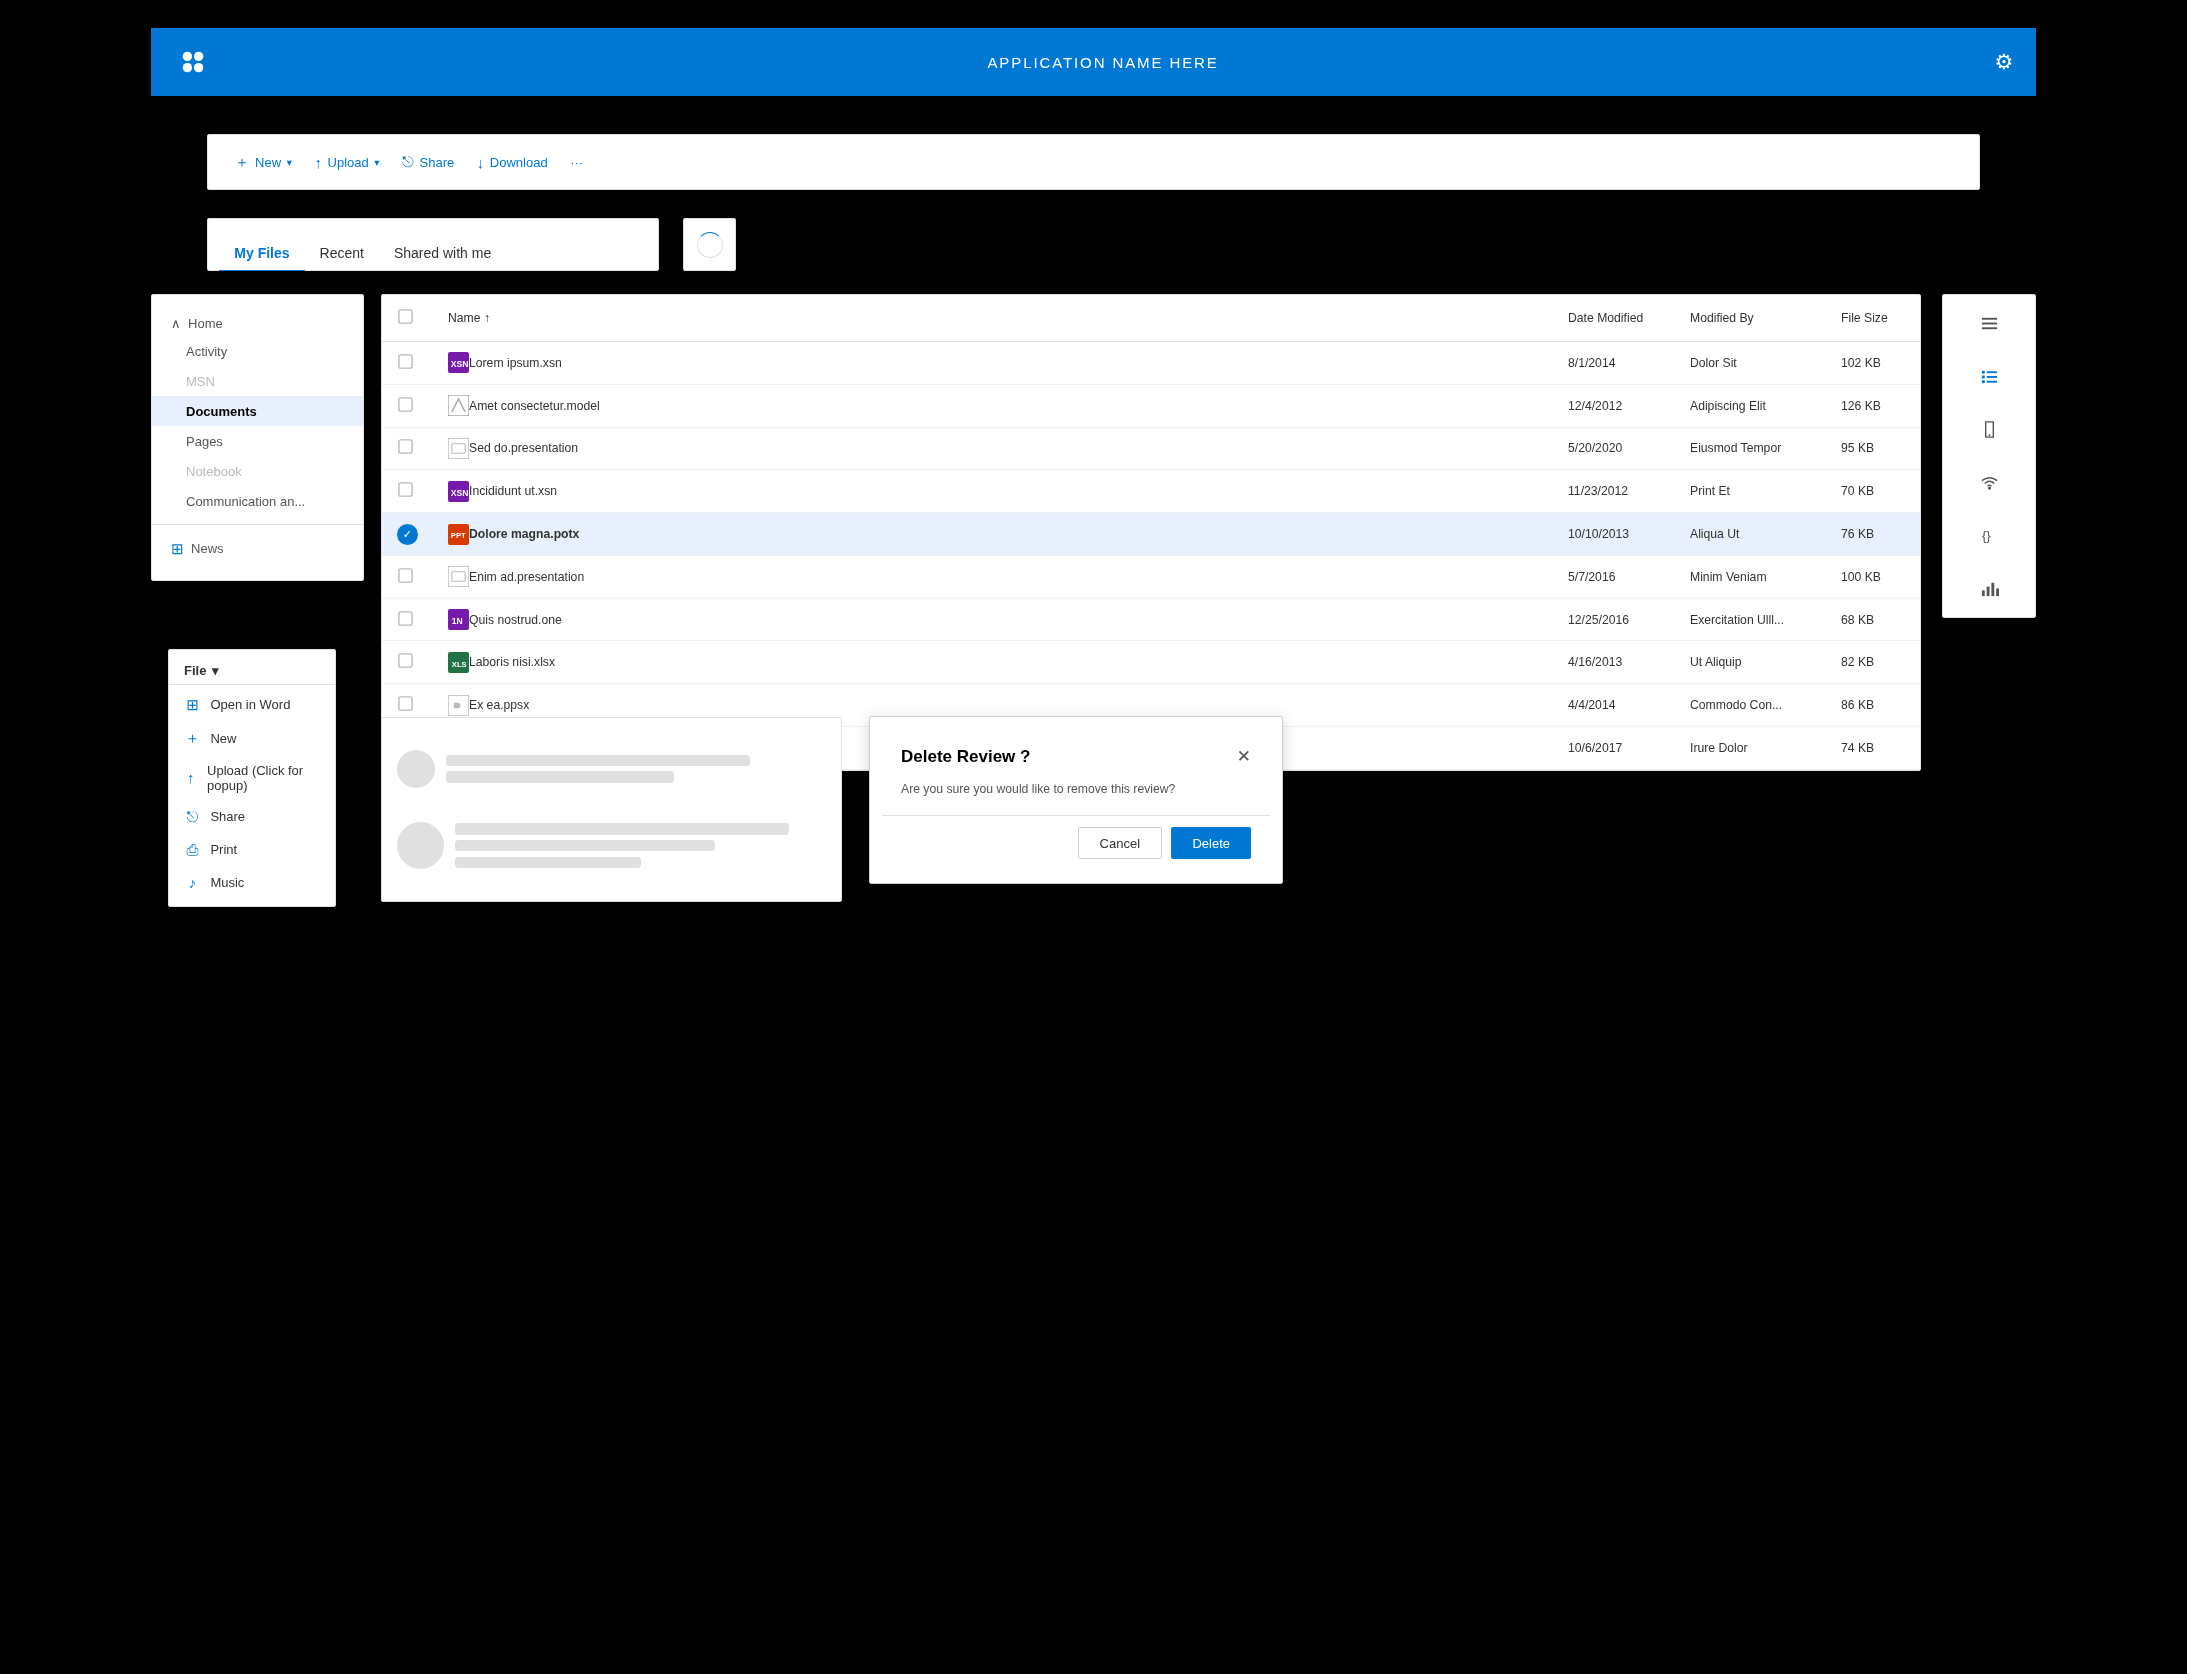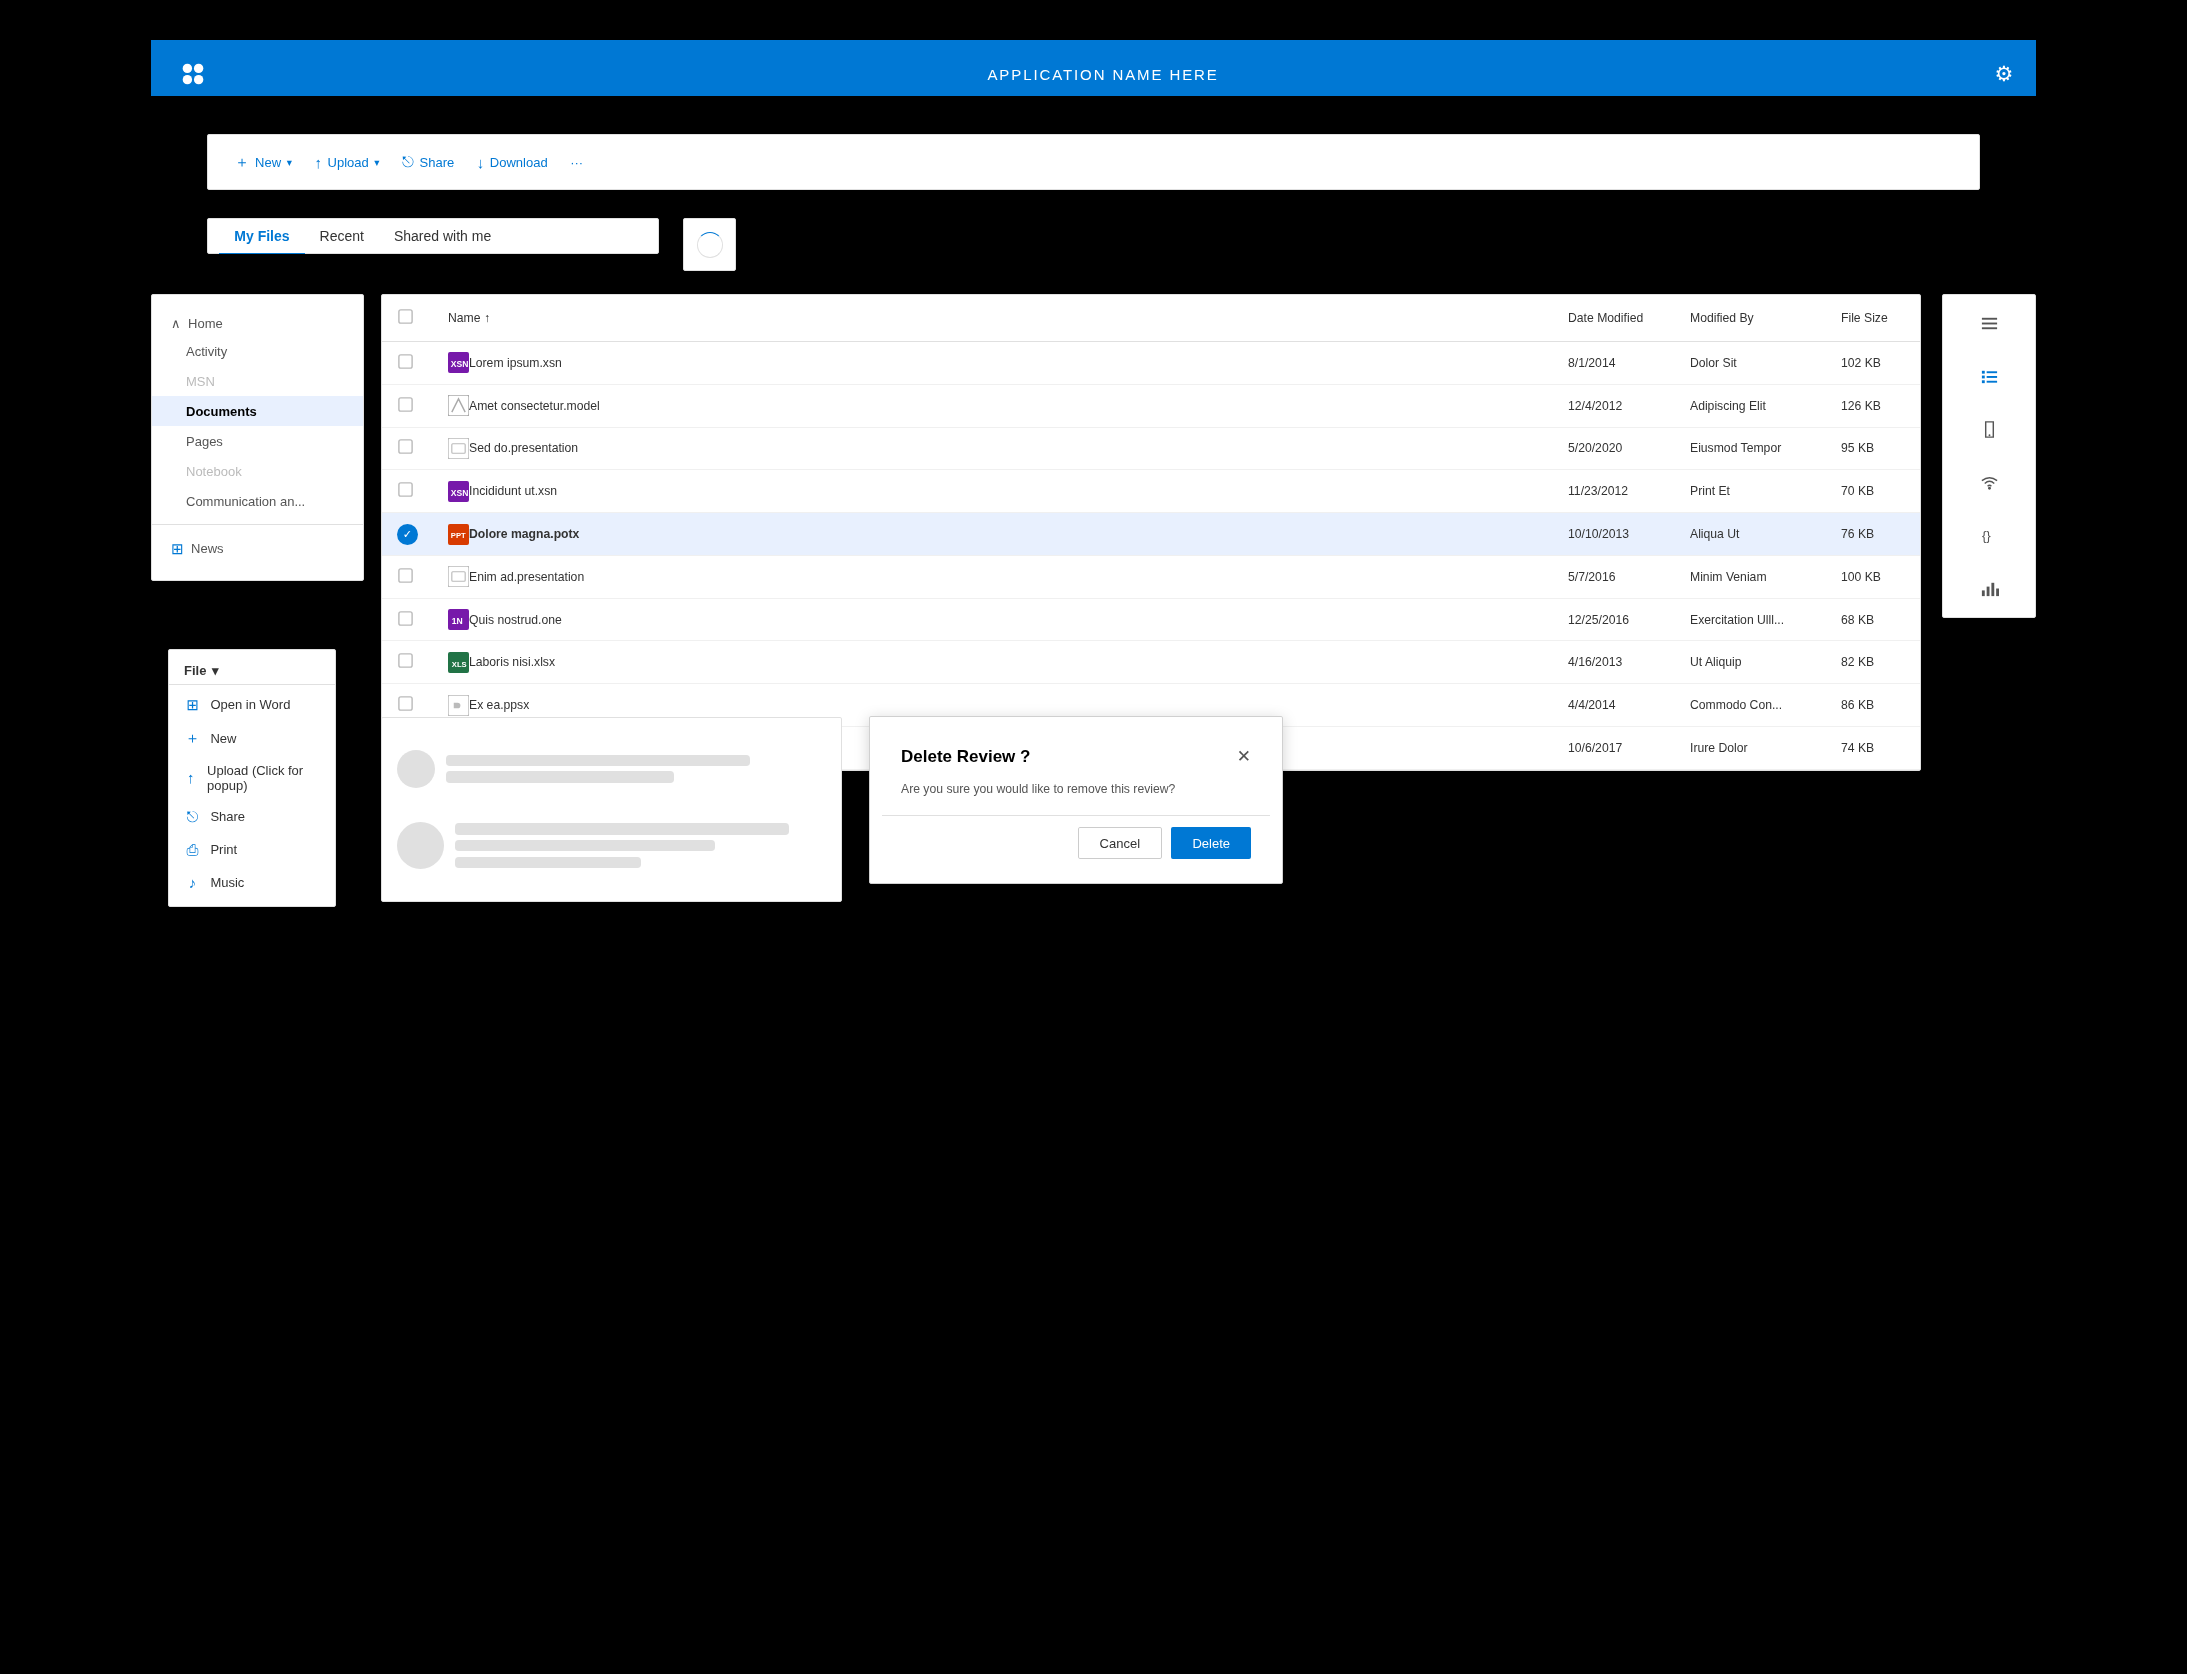--- a/index.html
+++ b/index.html
@@ -9,21 +9,21 @@
       font-size: 13px;
       color: #333;
       width: 2187px;
       height: 1674px;
       overflow: hidden;
     }
 
     
     .top-bar {
       position: absolute;
-      top: 40px;
+      top: 28px;
       left: 151px;
       right: 151px;
       height: 68px;
       background: #0078d4;
       display: flex;
       align-items: center;
       justify-content: space-between;
       padding: 0 22.6px;
     }
     .top-bar-logo {
@@ -83,21 +83,21 @@
       background: none;
       white-space: nowrap;
     }
 
     
     .tabs-bar {
       position: absolute;
       top: 122px;
       left: 56px;
       width: 452px;
-      height: 36px;
+      height: 53px;
       background: white;
       border: 0.9px solid #e0e0e0;
       display: flex;
       align-items: flex-end;
       padding: 0 11.3px;
       border-radius: 1.9px;
     }
     .tab {
       padding: 9.4px 15px;
       cursor: pointer;

